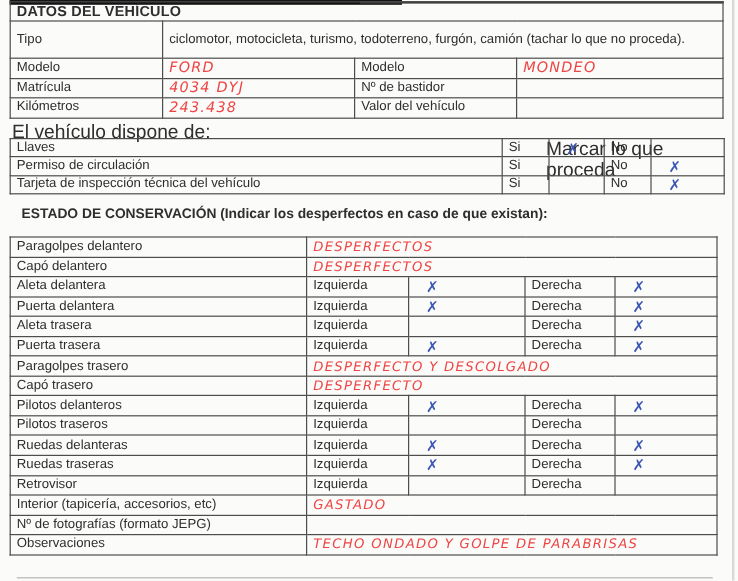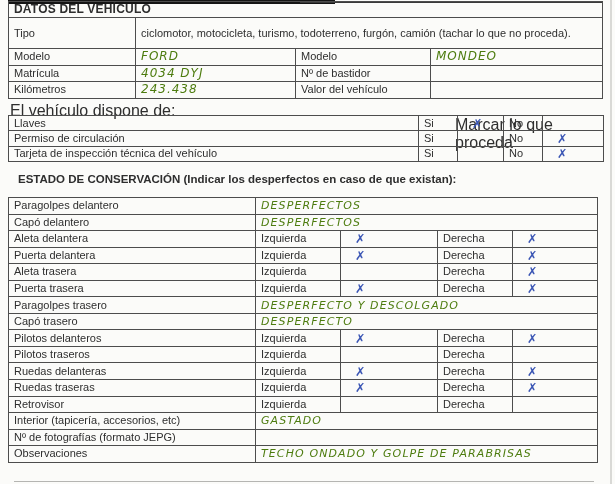--- a/index.html
+++ b/index.html
@@ -29,21 +29,21 @@
   .dispone-head .instr{position:absolute;left:447px;top:-2px;margin-top:16px;}
   .t-dispone{position:absolute;left:8px;top:115px;width:595px;border:1.5px solid #333;}
   .t-dispone tr{height:15.4px;padding-left:28px;}
 
   .estado-title{position:absolute;left:18px;top:173px;font-size:11.5px;font-weight:bold;}
   .t-estado{position:absolute;left:8px;top:197px;width:589px;border:1.5px solid #333;}
   .t-estado tr{height:16.55px;}
 
   .hw{
     font-family:"DejaVu Sans",sans-serif;font-style:italic;
-    color:#4d7c0f;font-size:12px;letter-spacing:1px;white-space:nowrap;
+    color:#ef4444;font-size:12px;letter-spacing:1px;white-space:nowrap;
   }
   .hw-sm{font-size:11px;letter-spacing:1.1px;}
   td.mk{
     font-family:"DejaVu Sans",sans-serif;color:#3a55b4;
     font-size:12.5px;font-weight:bold;padding-left:14px;font-style:italic;
   }
 </style>
 </head>
 <body>
 

